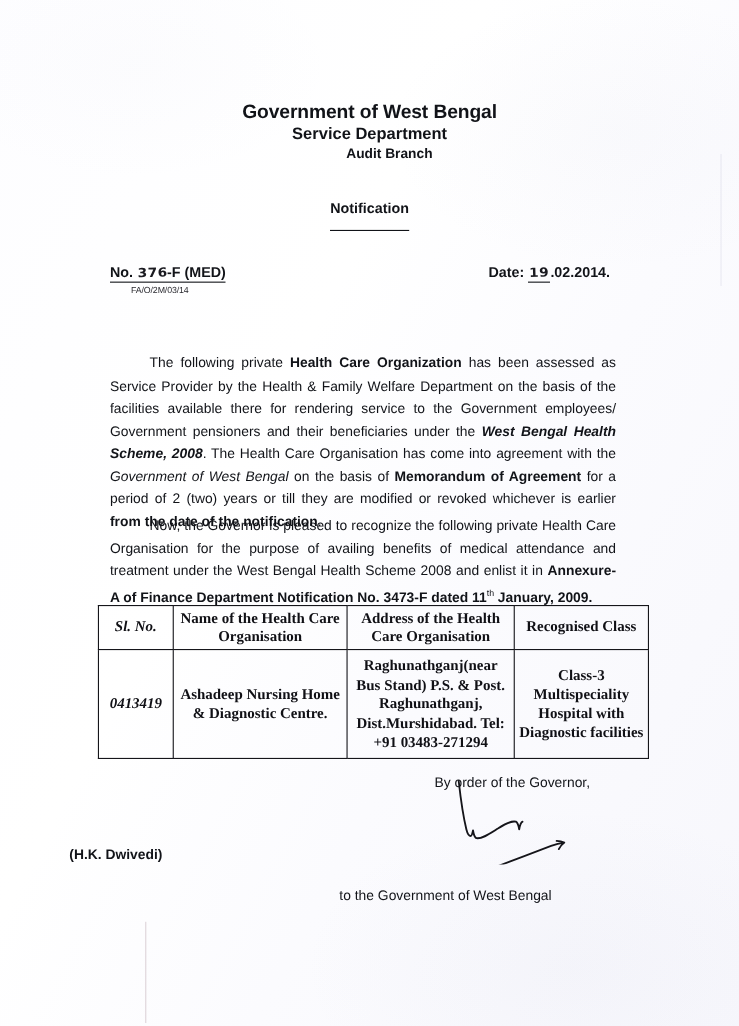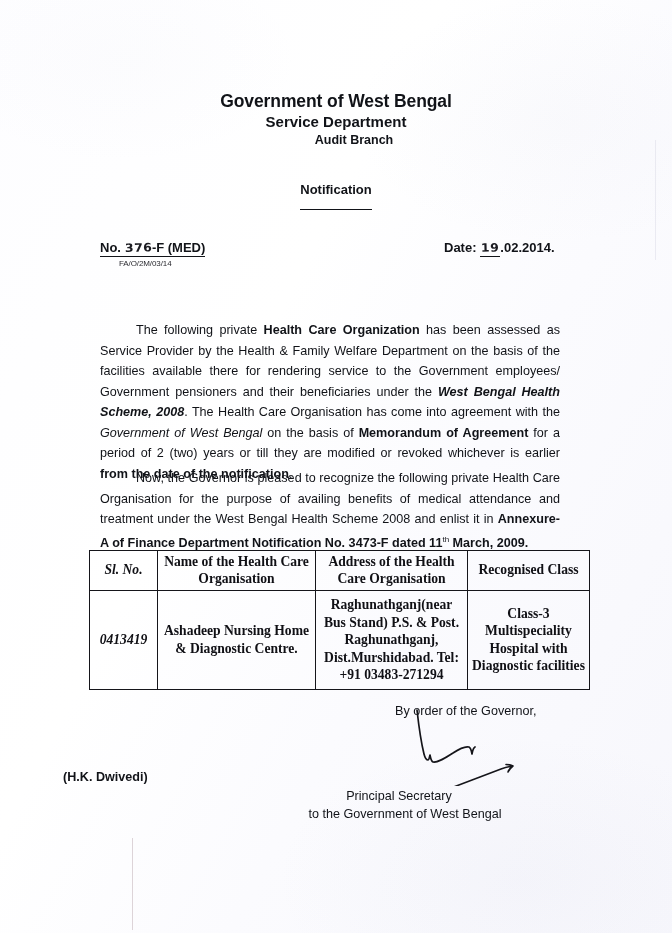--- a/index.html
+++ b/index.html
@@ -194,21 +194,21 @@
   <div class="memo-date">
     <span>Date:</span>
     <span class="u"><span class="hand">19</span></span><span>.02.2014.</span>
   </div>
 
   <div class="para p1">
     <span class="ind"></span><span>The following private </span><b>Health Care Organization</b><span> has been assessed as Service Provider by the Health &amp; Family Welfare Department on the basis of the facilities available there for rendering service to the Government employees/ Government pensioners and their beneficiaries under the </span><span class="bi">West Bengal Health Scheme, 2008</span><span>. The Health Care Organisation has come into agreement with the </span><i>Government of West Bengal</i><span> on the basis of </span><b>Memorandum of Agreement</b><span> for a period of 2 (two) years or till they are modified or revoked whichever is earlier </span><b>from the date of the notification</b><span>.</span>
   </div>
 
   <div class="para p2">
-    <span class="ind"></span><span>Now, the Governor is pleased to recognize the following private Health Care Organisation for the purpose of availing benefits of medical attendance and treatment under the West Bengal Health Scheme 2008 and enlist it in </span><b>Annexure- A of Finance Department Notification No. 3473-F dated 11</b><sup>th</sup><b> March, 2009.</b>
+    <span class="ind"></span><span>Now, the Governor is pleased to recognize the following private Health Care Organisation for the purpose of availing benefits of medical attendance and treatment under the West Bengal Health Scheme 2008 and enlist it in </span><b>Annexure- A of Finance Department Notification No. 3473-F dated 11</b><sup>th</sup><b> January, 2009.</b>
   </div>
 
   <table class="tbl">
     <thead>
       <tr>
         <th class="col-sl">Sl. No.</th>
         <th class="col-name">Name of the Health Care Organisation</th>
         <th class="col-addr">Address of the Health Care Organisation</th>
         <th class="col-class">Recognised Class</th>
       </tr>
@@ -226,20 +226,17 @@
   <div class="sig-order">By order of the Governor,</div>
 
   <svg class="sig-svg" viewBox="0 0 150 84">
     <path d="M24,8 C26,26 28,40 31,52 C32,56 33,58 35,58 C36,58 36.5,55 37,53 C37.5,56 38,59 40,60 C45,61 52,56 60,51 C66,47 72,44 76,45 C78,46 78.5,49 79,52 C79.5,49 80,46 82,45" fill="none" stroke="#15151a" stroke-width="1.7" stroke-linecap="round" stroke-linejoin="round"></path>
     <path d="M58,86 C74,80 92,73 108,67 C112,65.5 116,64.5 120,64 C118,65.5 116,67.5 115,70 M120,64 C118,63 116,62.5 113,62.5" fill="none" stroke="#15151a" stroke-width="1.6" stroke-linecap="round" stroke-linejoin="round"></path>
   </svg>
 
   <div class="sig-name">
     <span class="sig-name-inner">(H.K. Dwivedi)</span>
   </div>
-  <div class="sig-role">
-    <span class="sig-role-inner">Principal Secretary</span>
-  </div>
   <div class="sig-gov">
     <span class="sig-gov-inner">to the Government of West Bengal</span>
   </div>
 
 </div>
 
 </body></html>

